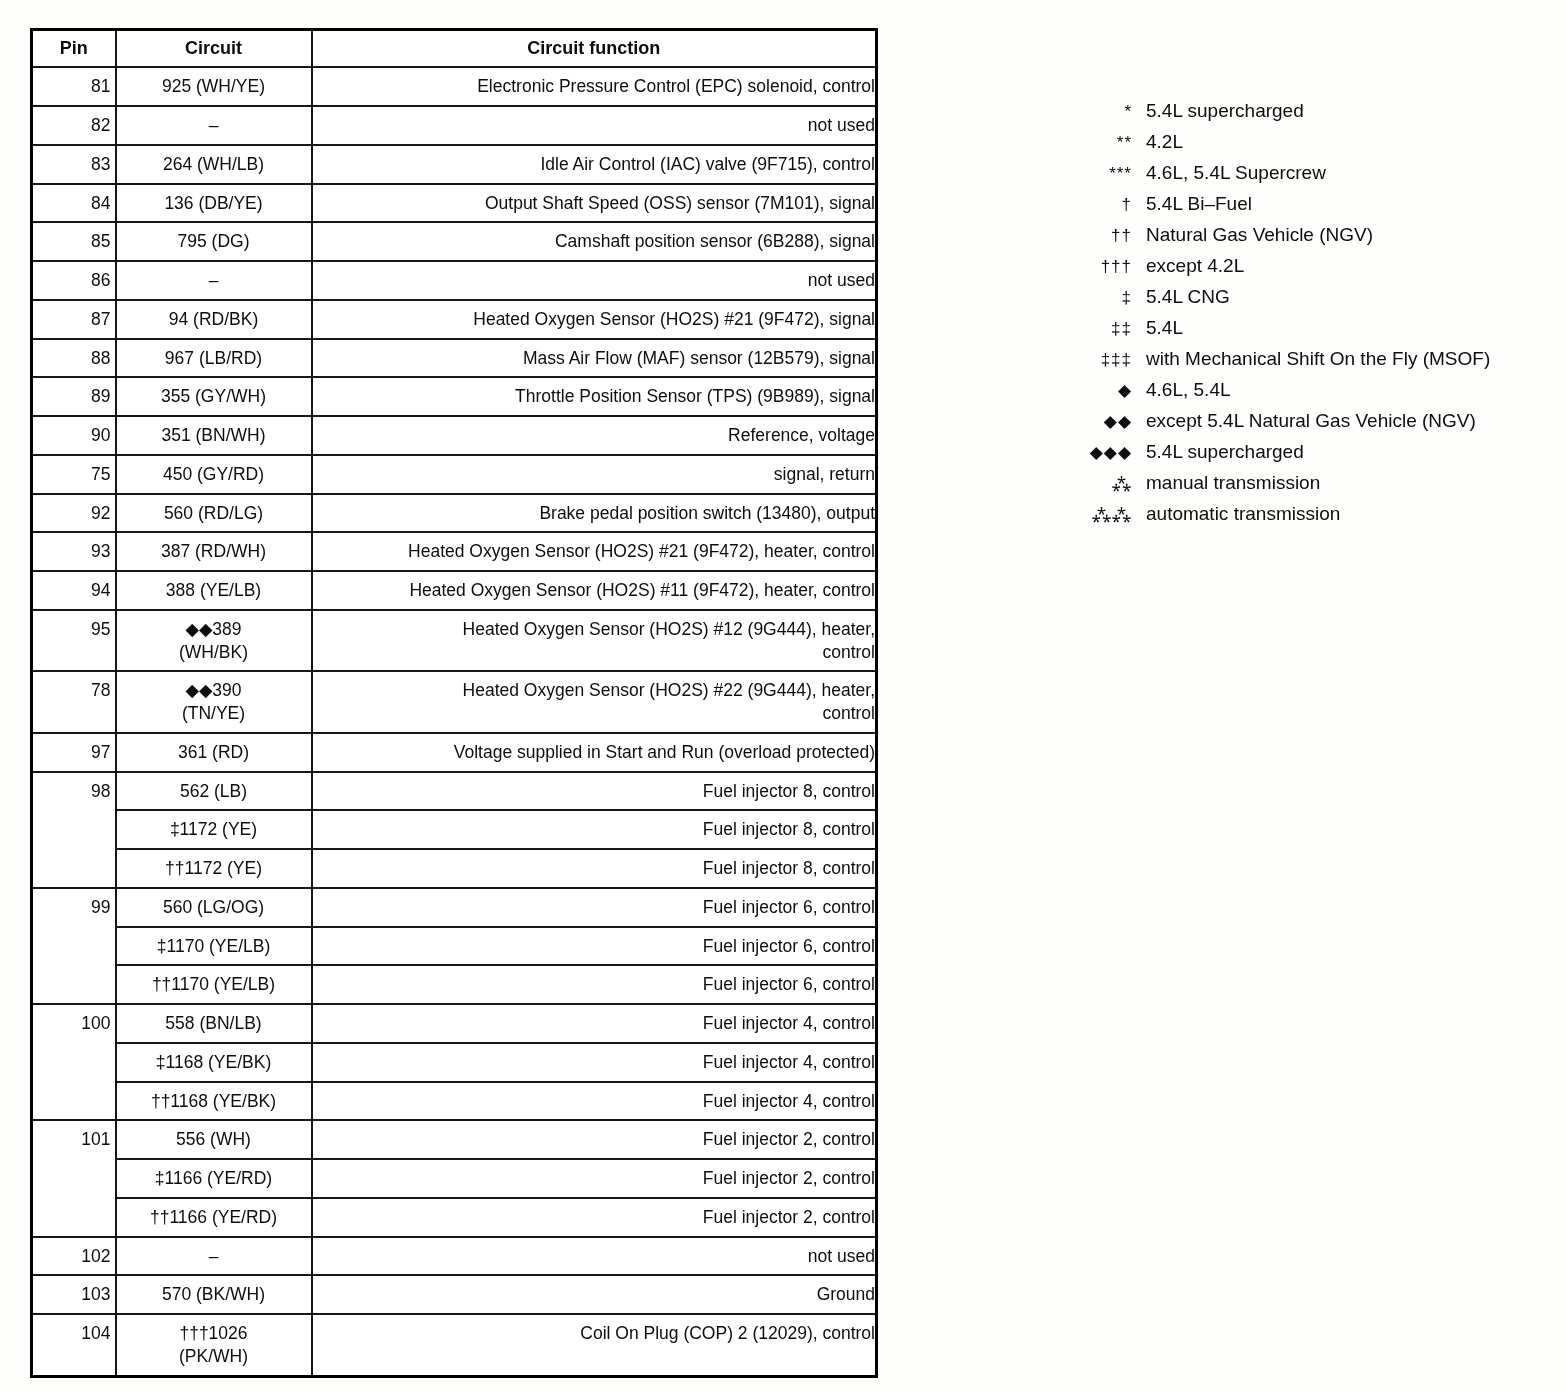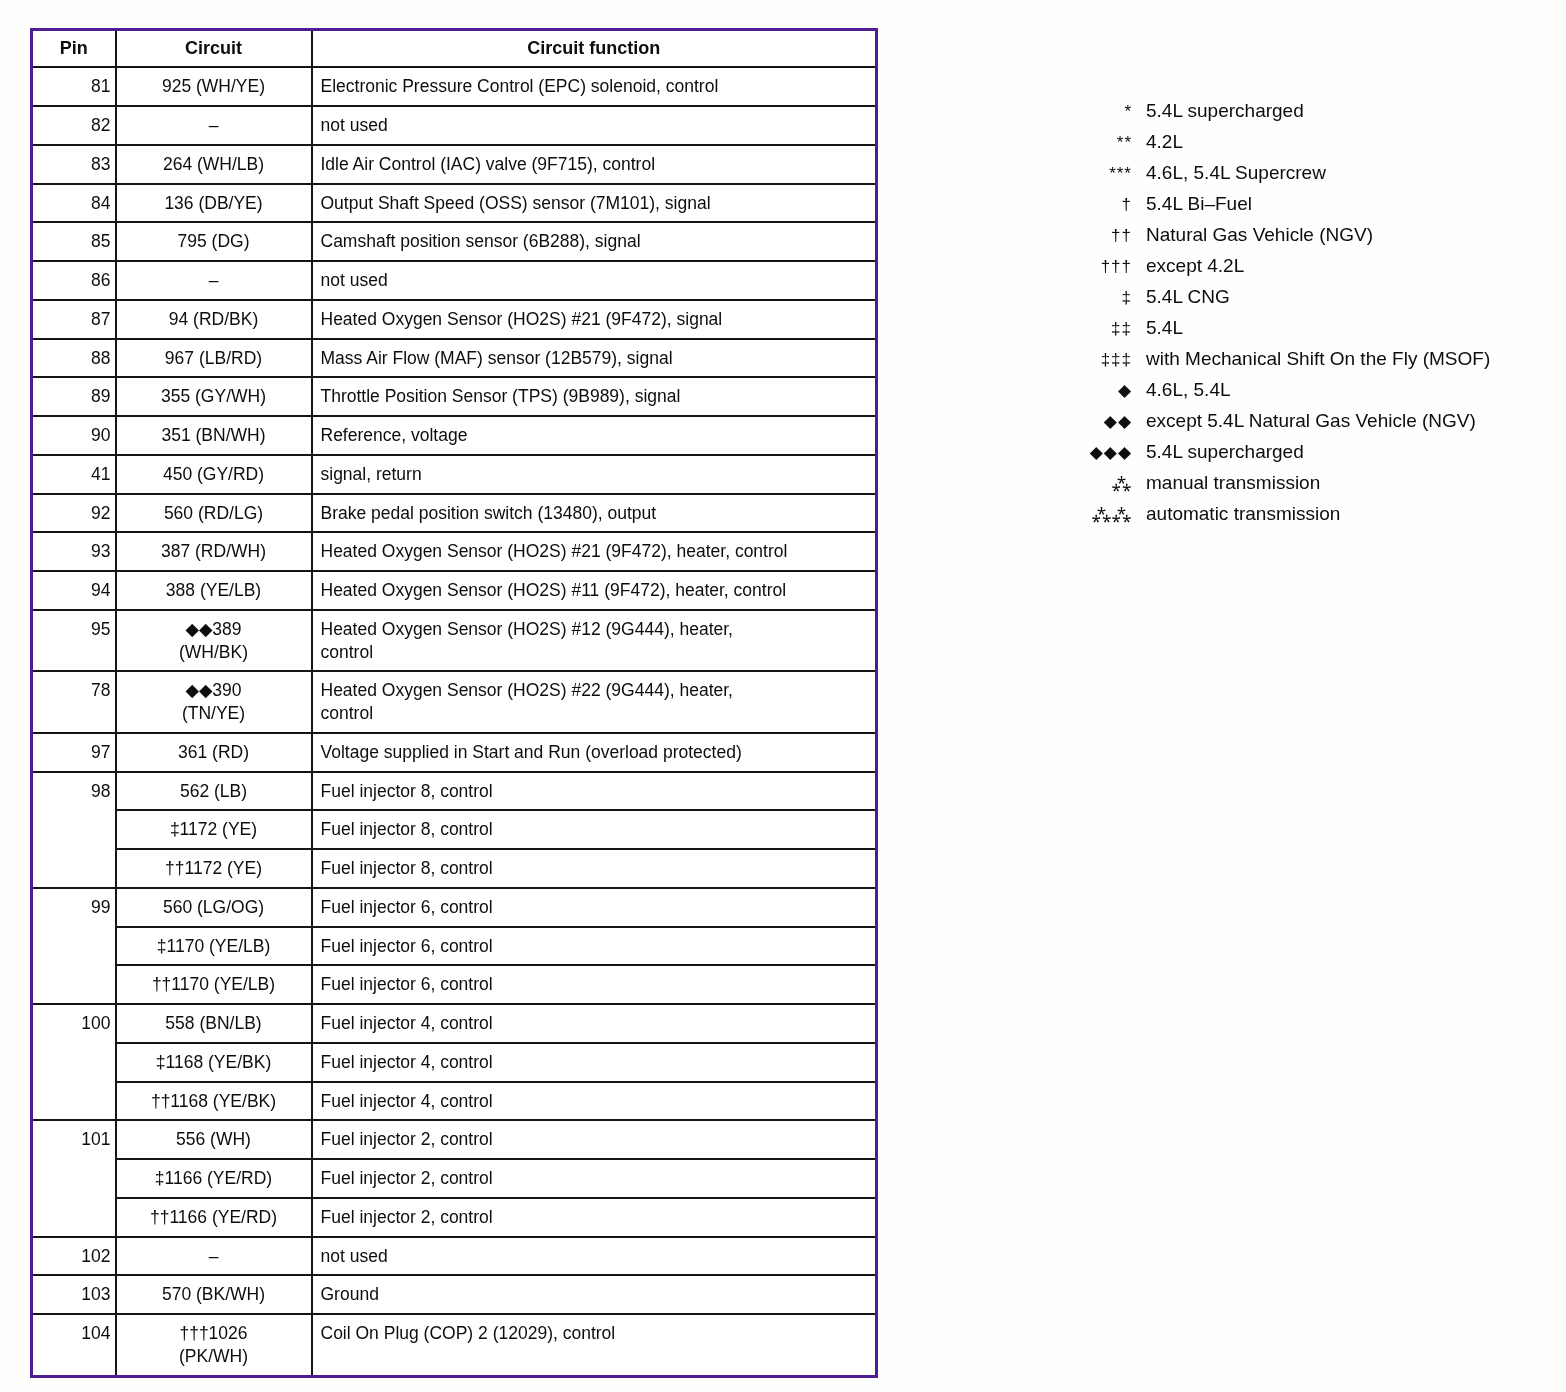--- a/index.html
+++ b/index.html
@@ -10,21 +10,21 @@
     color: #0d0d0d;
   }
   .page {
     position: absolute; inset: 0; background: #fefefd;
   }
 
   table.pin-table {
     position: absolute; left: 30px; top: 28px;
     width: 848px;
     border-collapse: collapse;
-    border: 3px solid #4c1d95;
+    border: 3px solid #000000;
     background: #fff;
   }
   .pin-table th, .pin-table td {
     border: 2px solid #161616;
     font-size: 17.5px;
     line-height: 1.3;
     color: #0d0d0d;
   }
   .pin-table th {
     font-weight: bold;
@@ -39,23 +39,23 @@
     vertical-align: top;
     padding: 7px 4px;
   }
   td.circuit-cell {
     text-align: center;
     vertical-align: top;
     padding: 7px 12px;
     white-space: pre-line;
   }
   td.function-cell {
-    text-align: left;
+    text-align: right;
     vertical-align: top;
-    padding: 7px 8px;
+    padding: 7px 0;
     white-space: pre-line;
   }
 
   .legend {
     position: absolute; left: 1082px; top: 96px;
     width: 480px;
   }
   .legend-item {
     display: flex;
     align-items: baseline;
@@ -131,21 +131,21 @@
           <td class="pin-cell" rowspan="1">89</td>
           <td class="circuit-cell">355 (GY/WH)</td>
           <td class="function-cell">Throttle Position Sensor (TPS) (9B989), signal</td>
         </tr>
         <tr>
           <td class="pin-cell" rowspan="1">90</td>
           <td class="circuit-cell">351 (BN/WH)</td>
           <td class="function-cell">Reference, voltage</td>
         </tr>
         <tr>
-          <td class="pin-cell" rowspan="1">41</td>
+          <td class="pin-cell" rowspan="1">75</td>
           <td class="circuit-cell">450 (GY/RD)</td>
           <td class="function-cell">signal, return</td>
         </tr>
         <tr>
           <td class="pin-cell" rowspan="1">92</td>
           <td class="circuit-cell">560 (RD/LG)</td>
           <td class="function-cell">Brake pedal position switch (13480), output</td>
         </tr>
         <tr>
           <td class="pin-cell" rowspan="1">93</td>

